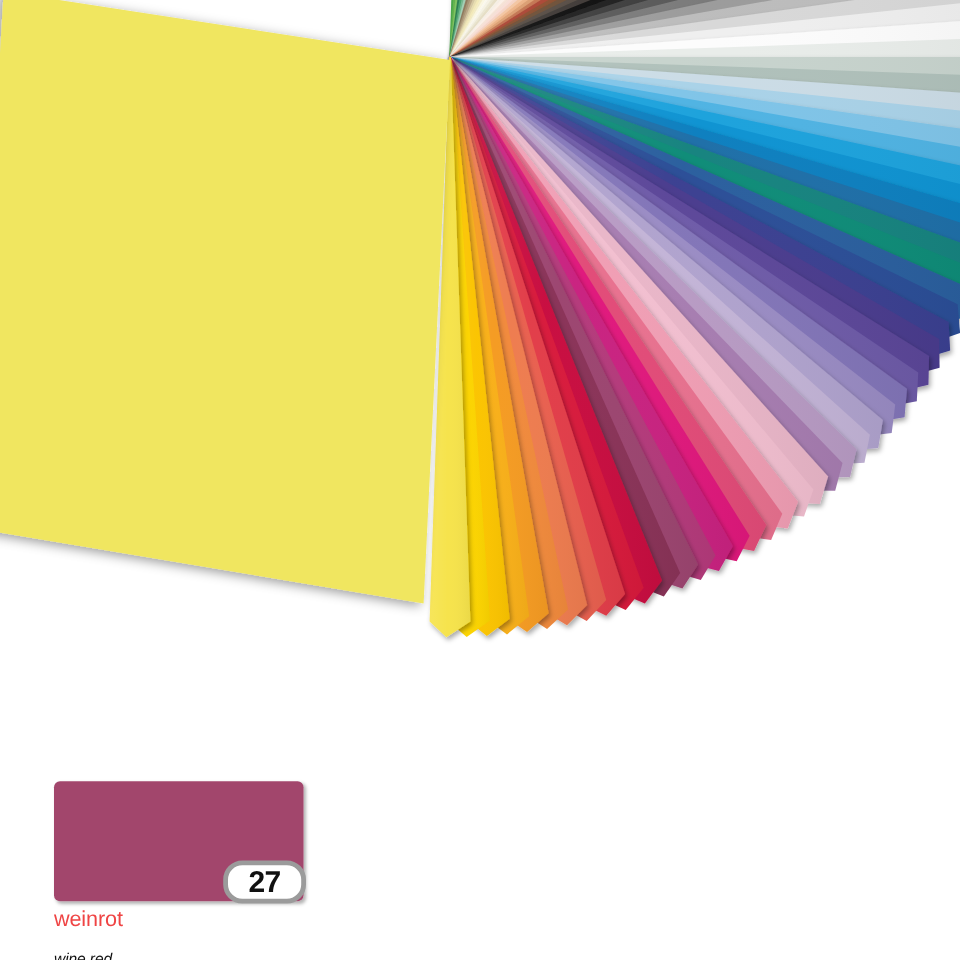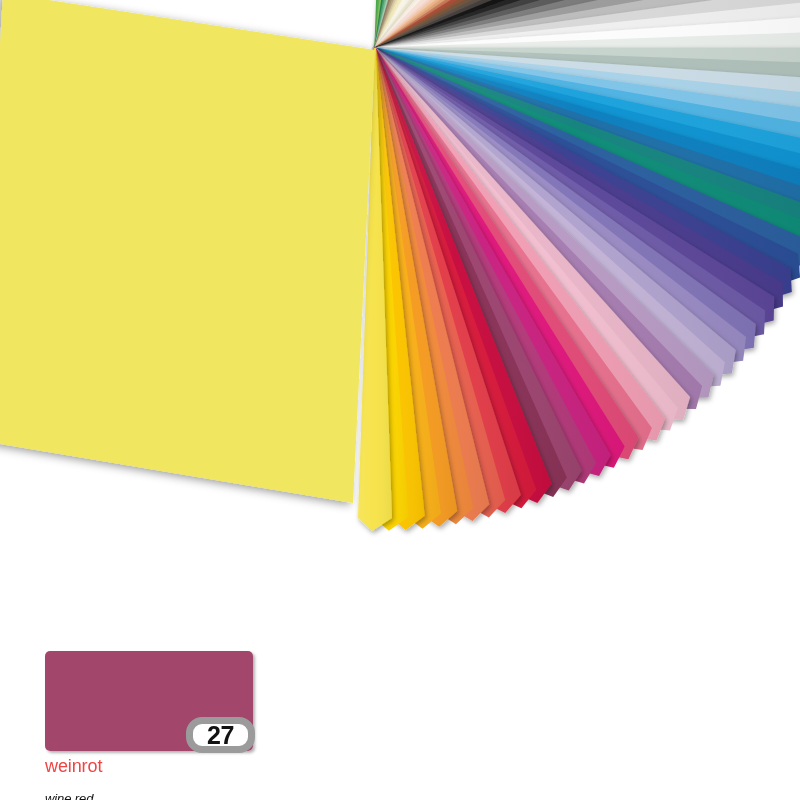--- a/index.html
+++ b/index.html
@@ -45,21 +45,21 @@
     inset:0;
     border-radius:5px;
   }
   #swatch-number-box{
     position:absolute;
     right:-2px;
     bottom:-2px;
     width:69px;
     height:36px;
     background:#ffffff;
-    border:7px solid #c4b5fd;
+    border:4px solid #c4b5fd;
     border-radius:16px;
     box-sizing:border-box;
     display:flex;
     align-items:center;
     justify-content:center;
   }
   #swatch-number{
     font-family:"Liberation Sans", sans-serif;
     font-weight:bold;
     font-size:25px;

